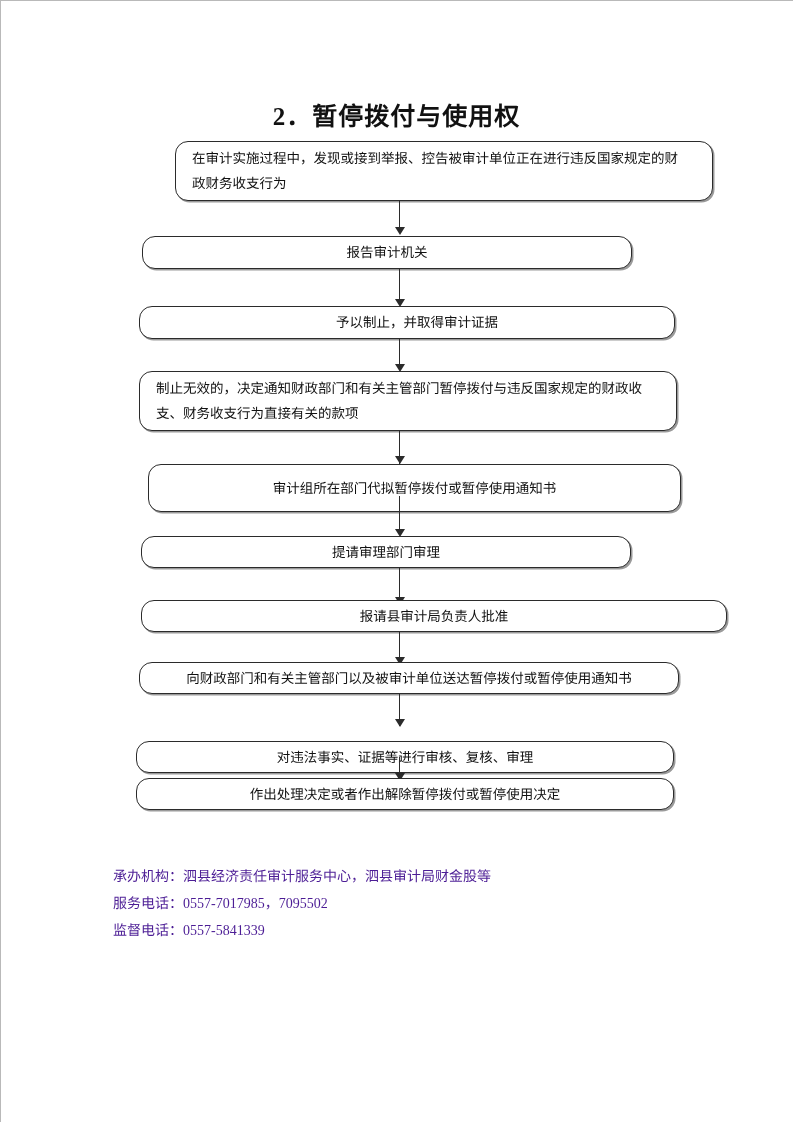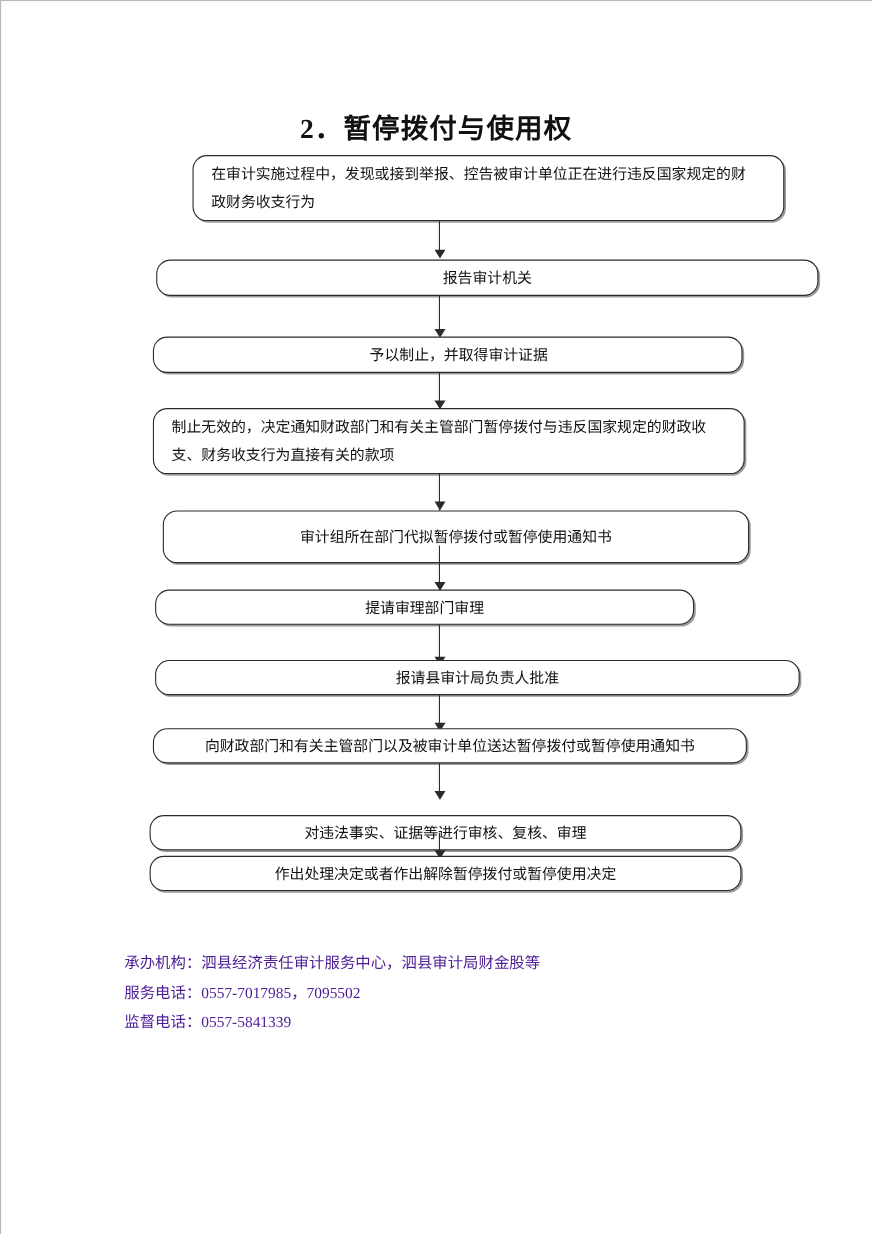--- a/index.html
+++ b/index.html
@@ -109,21 +109,21 @@
 
   <div class="flow">
 
     <div class="node justify" style="left:139px; top:141px; width:538px; height:60px;margin-left:36px;">
       <span class="node-text">在审计实施过程中，发现或接到举报、控告被审计单位正在进行违反国家规定的财
 政财务收支行为</span>
     </div>
     <div class="conn" style="left:399px; top:201px; height:30px;"></div>
     <div class="arrowhead" style="left:395px; top:227px;"></div>
 
-    <div class="node center" style="left:142px; top:236px; width:602px; height:33px;">
+    <div class="node center" style="left:142px; top:236px; width:490px; height:33px;">
       <span class="node-text">报告审计机关</span>
     </div>
     <div class="conn" style="left:399px; top:269px; height:35px;"></div>
     <div class="arrowhead" style="left:395px; top:299px;"></div>
 
     <div class="node center" style="left:139px; top:306px; width:536px; height:33px;padding-left:20px;">
       <span class="node-text">予以制止，并取得审计证据</span>
     </div>
     <div class="conn" style="left:399px; top:339px; height:31px;"></div>
     <div class="arrowhead" style="left:395px; top:364px;"></div>

